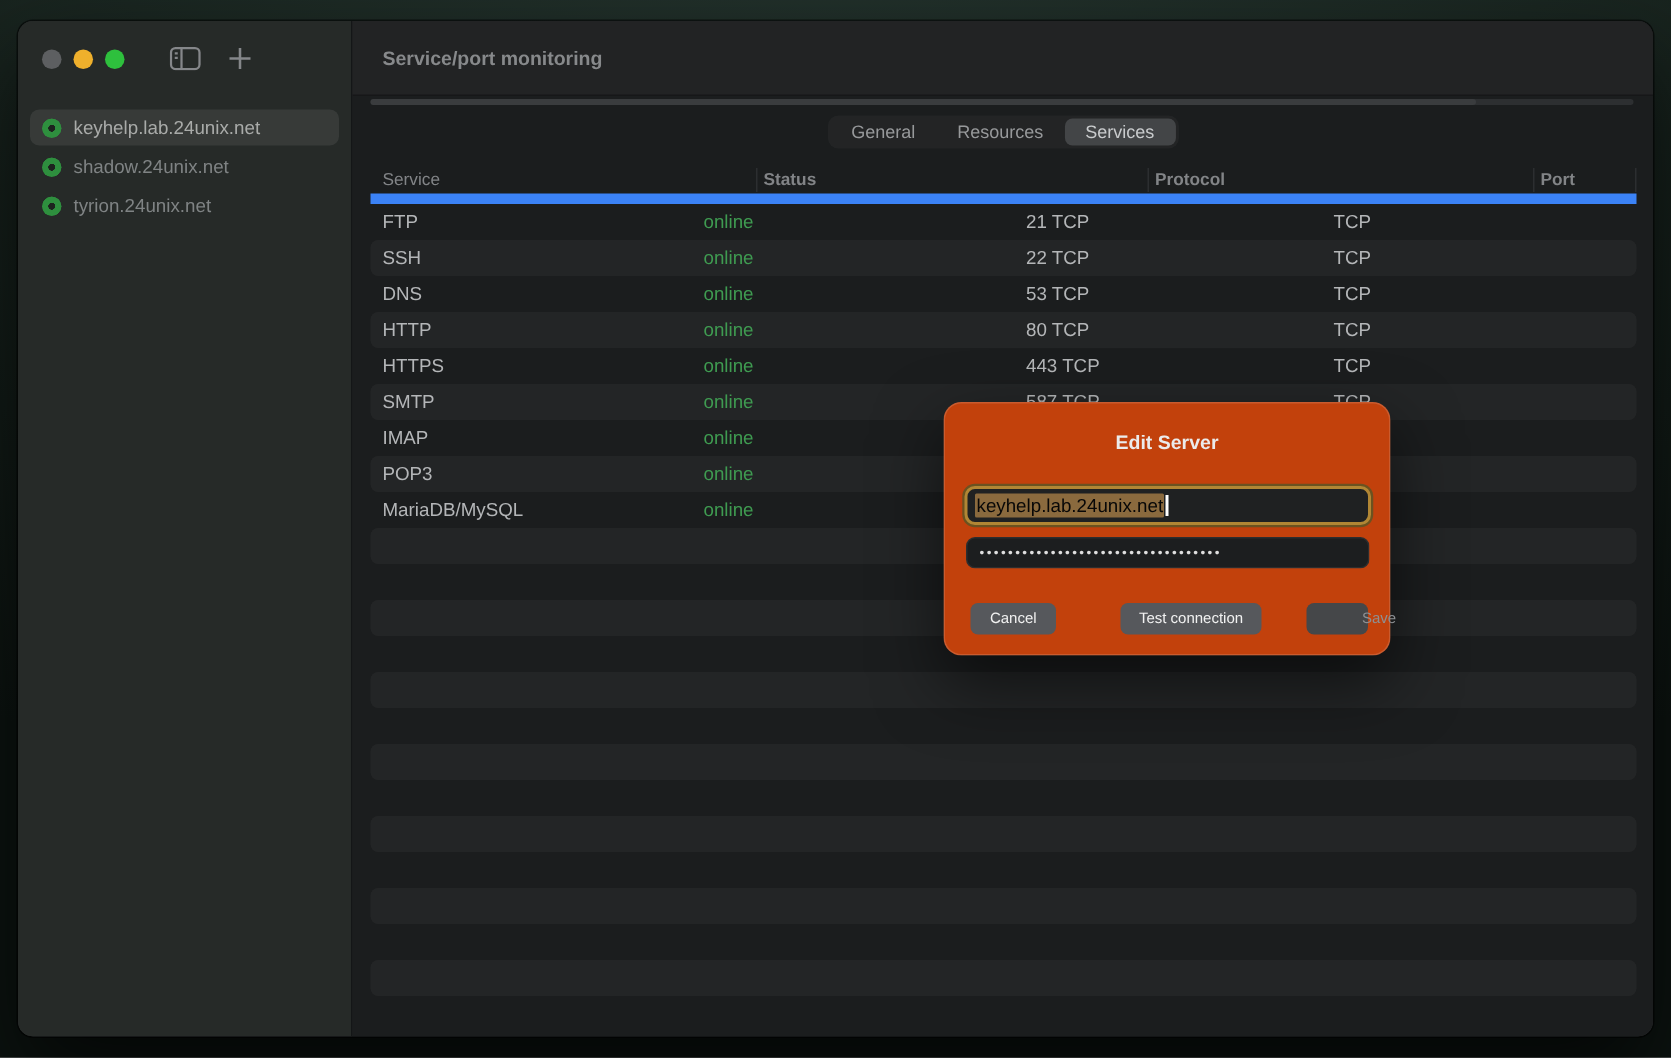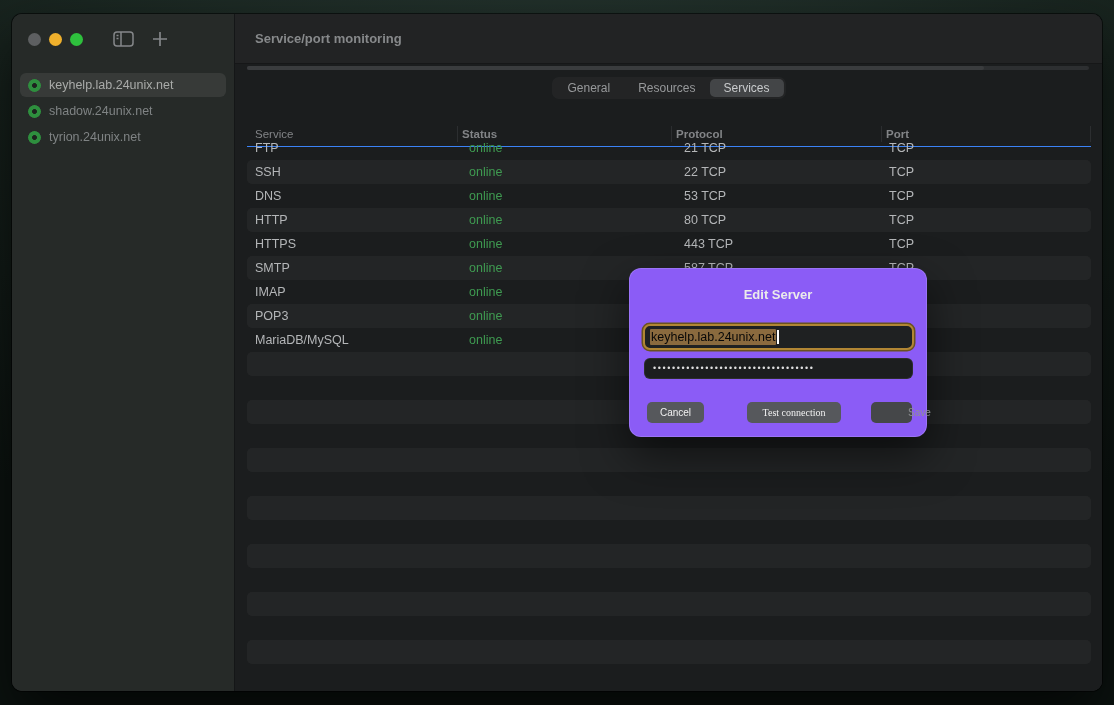--- a/index.html
+++ b/index.html
@@ -32,52 +32,52 @@
   .titlebar { height:50px; background:#222324; border-bottom:1px solid #161718; display:flex; align-items:center; }
   .title { padding-left:20px; font-size:13px; font-weight:bold; color:#87898b; }
   .scrollline { position:absolute; left:12px; top:52px; width:842px; height:4px; border-radius:2px; background:#2d2f31; }
   .scrollline .thumb { position:absolute; left:0; top:0; height:4px; width:737px; border-radius:2px; background:#3a3c3e; }
   .segmented { position:absolute; top:63px; left:50%; transform:translateX(-50%);
     display:flex; align-items:center; background:rgba(255,255,255,.035); border-radius:7px; padding:2px; height:22px; }
   .seg { border:none; background:none; font-size:12px; color:#97999b; padding:0 14px; height:18px;
     border-radius:5px; font-family:inherit; }
   .seg.sel { background:#434547; color:#c9cbcd; }
   
-  .thead { position:absolute; left:12px; top:107px; width:844px; height:26px;
+  .thead { position:absolute; left:12px; top:96px; width:844px; height:26px;
     display:grid; grid-template-columns:210px 214px 210px 1fr; align-items:center;
-    border-bottom:1px solid #3b82f6; }
+    border-bottom:7px solid #3b82f6;gap:47px; }
   .th { font-size:11.5px; color:#828487; padding-left:8px; height:16px; line-height:16px; }
   .th + .th { border-left:1px solid #2c2e30; padding-left:4px;font-weight:bold; }
   .th:last-child { border-right:1px solid #2c2e30; }
   .tbody { position:absolute; left:12px; top:122px; width:844px; }
   .trow { display:grid; grid-template-columns:210px 214px 210px 1fr; align-items:center;
     height:24px; border-radius:5px; font-size:12.5px; color:#b4b6b8; }
   .trow.stripe { background:rgba(255,255,255,.038); }
   .td { padding-left:8px; white-space:nowrap; overflow:hidden; }
   .td.c2 { padding-left:12px; } .td.c3 { padding-left:13px; } .td.c4 { padding-left:8px; }
   .td.online { color:#3f9b51; }
   
   .modal { position:absolute; left:394px; top:254px; width:298px; height:169px;
-    background:#8b5cf6; border-radius:12px; border:1px solid rgba(255,255,255,.14);
+    background:#c2410c; border-radius:12px; border:1px solid rgba(255,255,255,.14);
     box-shadow:0 18px 45px rgba(0,0,0,.55); z-index:10; }
   .modal-title { position:absolute; top:18px; width:100%; text-align:center;
     font-size:13px; font-weight:bold; color:#ebebeb; }
   .host-field { position:absolute; left:13px; top:55px; width:271px; height:26px;
     background:#1f2122; border:2px solid #b18634; box-shadow:0 0 0 1.5px #6b5220;
     border-radius:7px; display:flex; align-items:center; padding-left:5px; font-size:12.5px; }
   .host-sel { background:#8a6a3e; color:#070707; padding:1px 1px; border-radius:1px; }
   .caret { display:inline-block; width:1.5px; height:14px; background:#ffffff; margin-left:1px; vertical-align:-3px; }
   .pass-field { position:absolute; left:14px; top:89px; width:269px; height:21px;
     background:#1c1e1f; border:1px solid rgba(255,255,255,.07); border-radius:6px;
     color:#dfdfdf; font-size:9px; letter-spacing:1.6px; line-height:19px; padding-left:8px;
     white-space:nowrap; overflow:hidden; }
   .mbtn { position:absolute; top:133px; height:21px; border:none; border-radius:5px;
     background:#56585c; color:#f1f1f1; font-size:10px; font-family:inherit; text-align:center; }
   .mbtn.cancel { left:17px;  width:57px; }
-  .mbtn.test   { left:117px; width:94px;font-family:Liberation Serif, serif; }
+  .mbtn.test   { left:117px; width:94px; }
   .mbtn.save   { left:241px; width:41px; background:#454749; color:#8e9093;padding-left:37px; }
 </style>
 </head>
 <body>
 
 <div class="window">
 
   <aside class="sidebar">
     <div class="sb-toolbar">
       <span class="tl" style="background:#5d5f61"></span>

